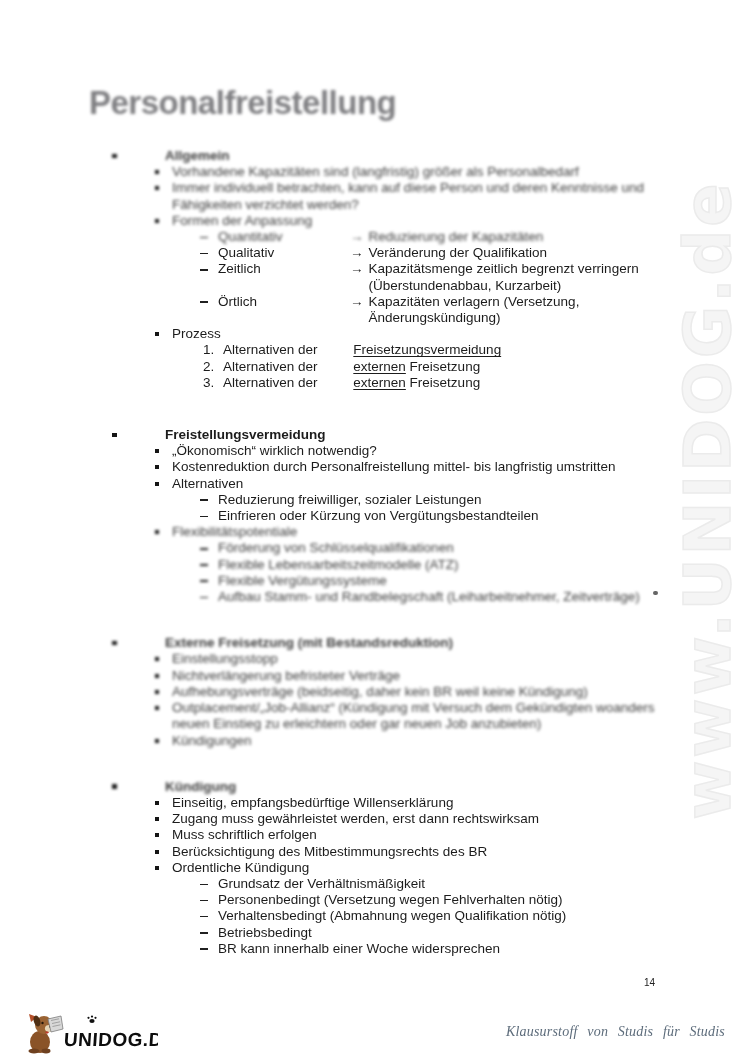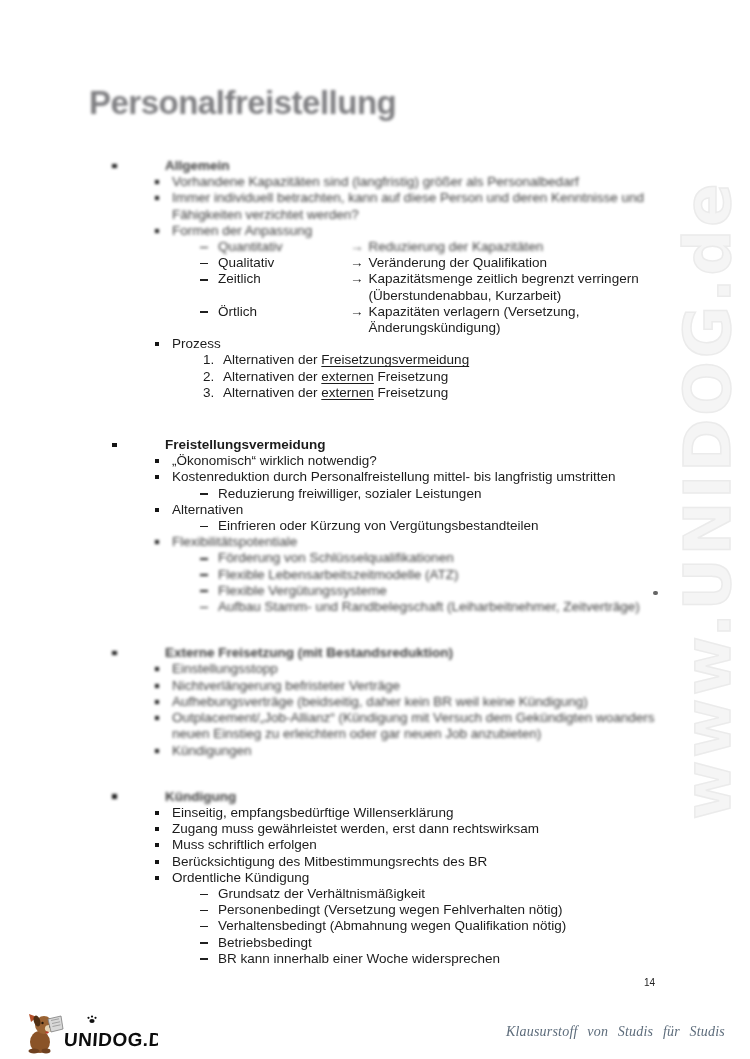--- a/index.html
+++ b/index.html
@@ -11,21 +11,21 @@
     transform:translate(-50%,-50%) rotate(-90deg);white-space:nowrap;
     font-family:"DejaVu Sans",sans-serif;font-size:64px;font-weight:700;
     letter-spacing:3px;color:#f5f5f5;-webkit-text-stroke:1.5px #ebebeb;z-index:0;}
 
   
   .title{position:absolute;left:89px;top:84px;margin:0;z-index:1;
     font-size:33px;font-weight:700;letter-spacing:-0.5px;color:#7f7f82;
     filter:blur(1.6px);}
 
   
-  .content{position:absolute;left:0;top:158px;width:750px;z-index:1;}
+  .content{position:absolute;left:0;top:148px;width:750px;z-index:1;}
   .line{display:flex;align-items:flex-start;font-size:13.5px;line-height:16.2px;}
   .line.b{font-weight:700;gap:32px;}
   .line.blur{filter:blur(1.7px);color:#3d3d3d;}
   .gap{width:100%;}
 
   .l1{padding-left:112px;}
   .l2{padding-left:155px;}
   .l3{padding-left:200px;}
   .num{padding-left:203px;}
   .arrow{padding-left:200px;}
@@ -33,21 +33,21 @@
   .marker{flex:none;position:relative;height:16px;display:block;}
   .l1 .marker{width:21px;}
   .l2 .marker{width:17px;}
   .l3 .marker,.arrow .marker{width:18px;}
   .sq::before{content:'';position:absolute;left:0;top:5.5px;width:4.5px;height:4.5px;background:#151515;}
   .l2 .sq::before{width:4px;height:4px;top:6px;}
   .dash::before{content:'';position:absolute;left:0;top:7.6px;width:8px;height:1.5px;background:#202020;}
   .numl{flex:none;width:20px;}
 
   .txt{max-width:505px;}
-  .u{text-decoration:underline;text-underline-offset:2px;}
+  .u{text-decoration:underline;text-underline-offset:2px;margin-left:32px;}
 
   .alabel{flex:none;width:132px;}
   .arr{flex:none;margin-right:5px;}
   .aval{width:330px;}
 
   
   .page-number{position:absolute;left:644px;top:977px;font-size:10px;color:#222;z-index:1;}
 
   
   .speck{position:absolute;left:653px;top:591px;width:5px;height:4px;background:#4a4a4a;
@@ -129,27 +129,27 @@
       <span class="txt">Freistellungsvermeidung</span>
     </div>
     <div class="line l2">
       <span class="marker sq"></span>
       <span class="txt">„Ökonomisch“ wirklich notwendig?</span>
     </div>
     <div class="line l2">
       <span class="marker sq"></span>
       <span class="txt">Kostenreduktion durch Personalfreistellung mittel- bis langfristig umstritten</span>
     </div>
+    <div class="line l2">
+      <span class="marker sq"></span>
+      <span class="txt">Alternativen</span>
+    </div>
     <div class="line l3">
       <span class="marker dash"></span>
       <span class="txt">Reduzierung freiwilliger, sozialer Leistungen</span>
-    </div>
-    <div class="line l2">
-      <span class="marker sq"></span>
-      <span class="txt">Alternativen</span>
     </div>
     <div class="line l3">
       <span class="marker dash"></span>
       <span class="txt">Einfrieren oder Kürzung von Vergütungsbestandteilen</span>
     </div>
     <div class="line l2 blur">
       <span class="marker sq"></span>
       <span class="txt">Flexibilitätspotentiale</span>
     </div>
     <div class="line l3 blur">

